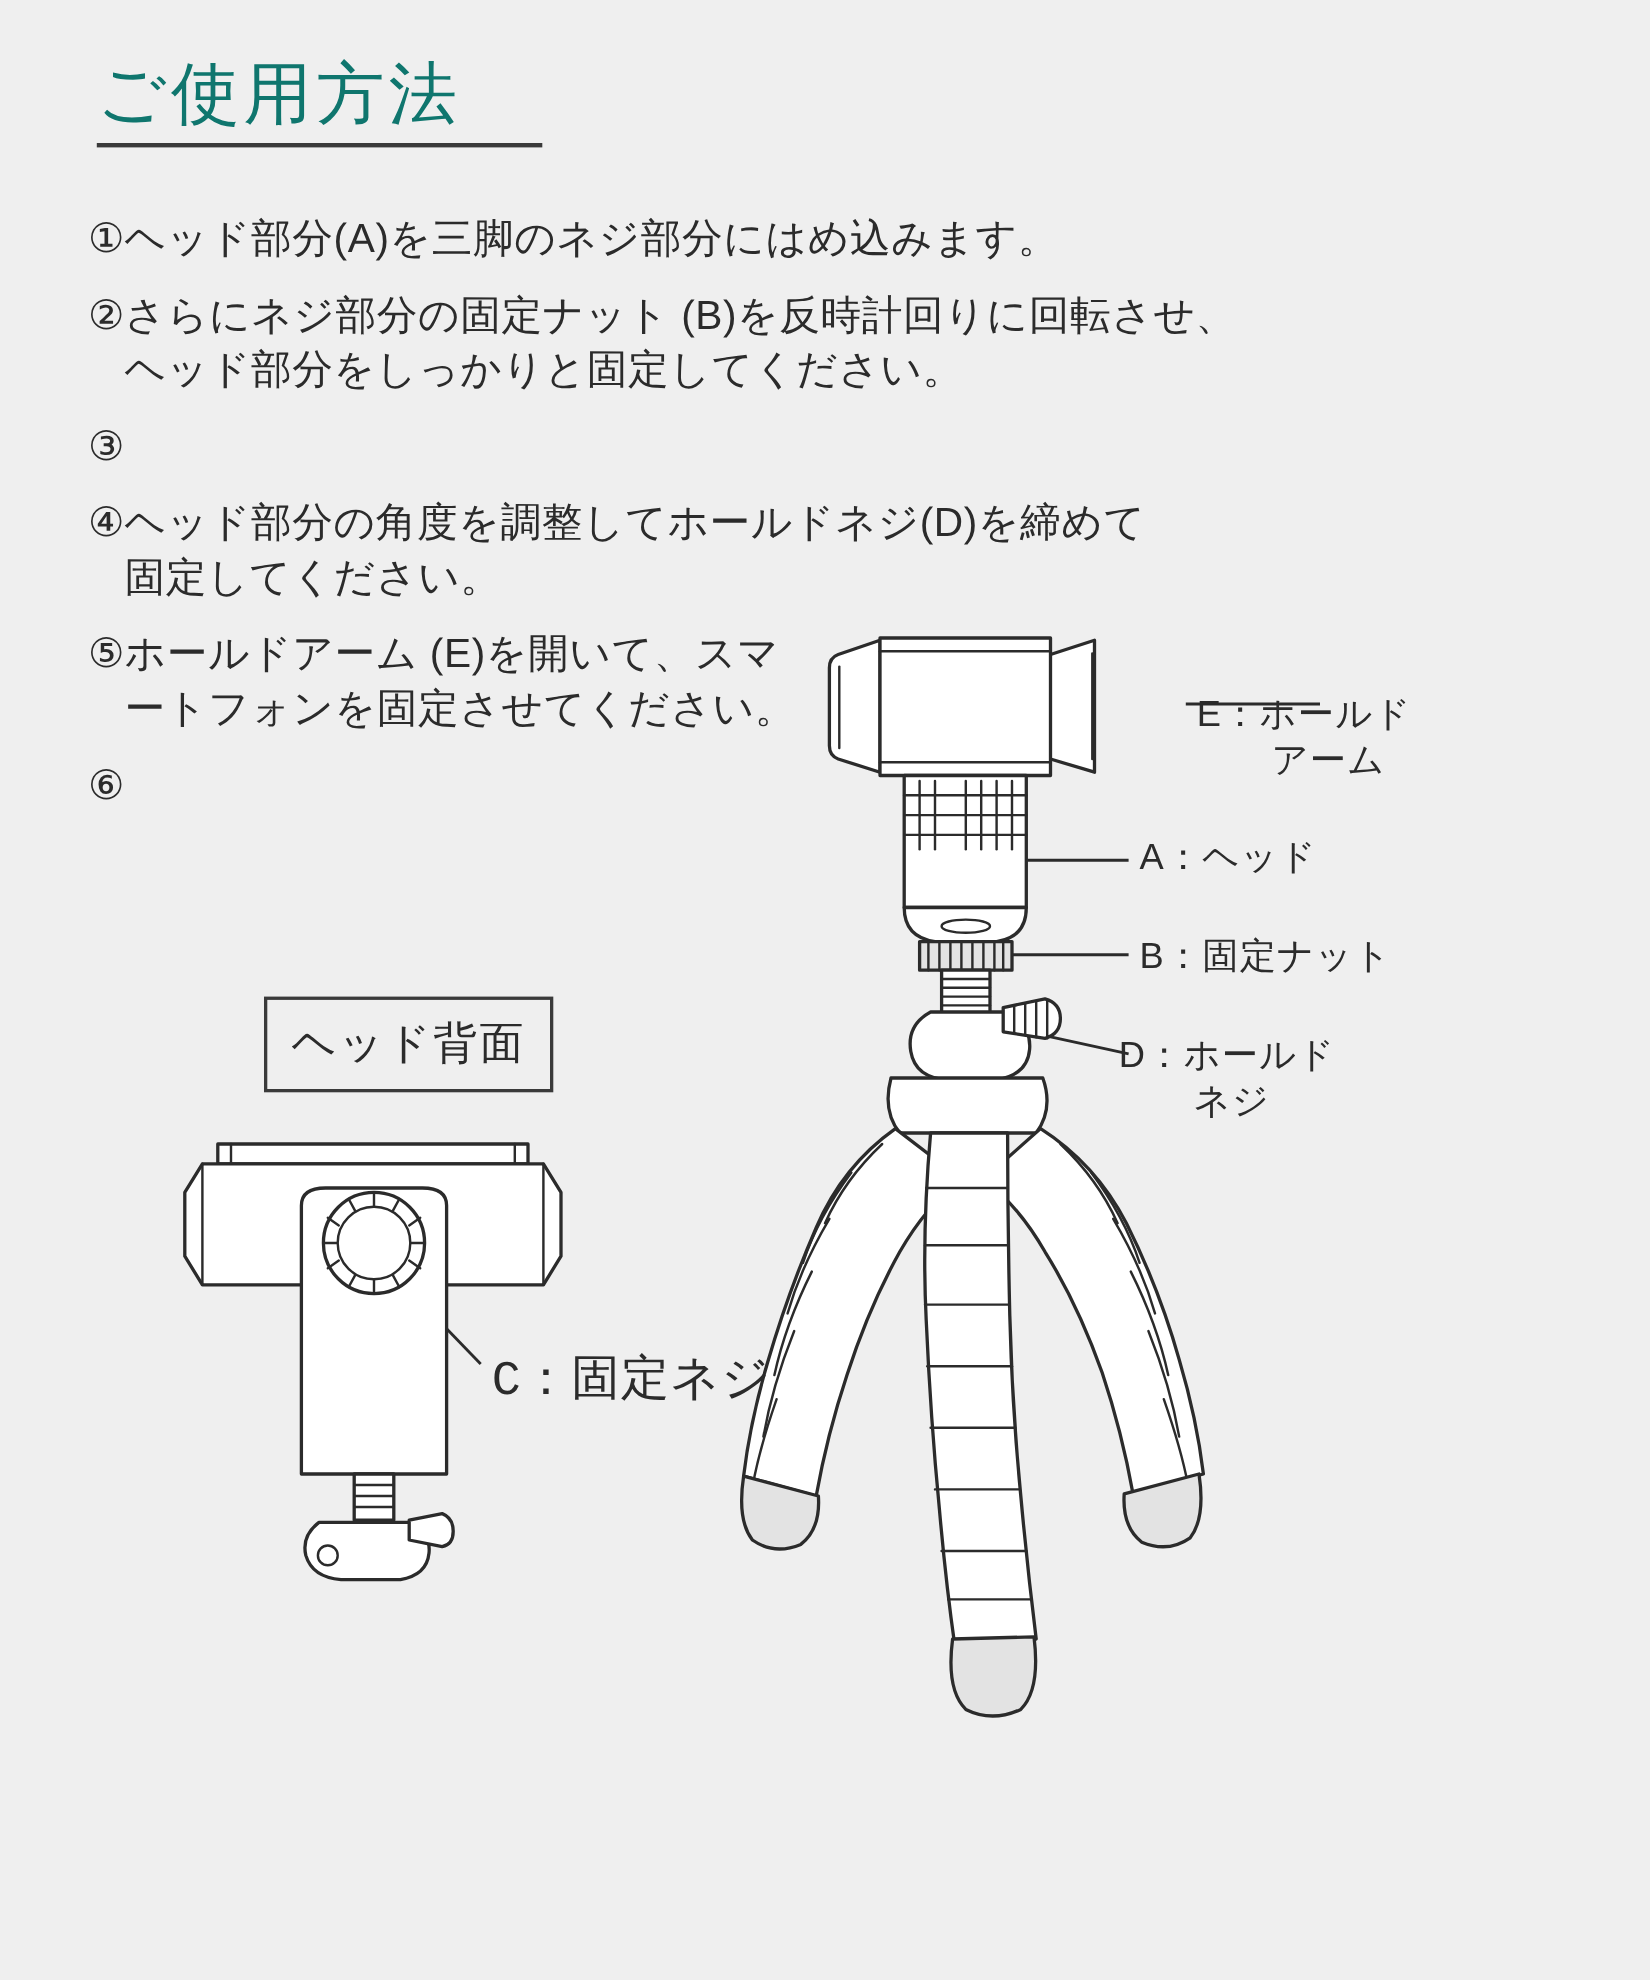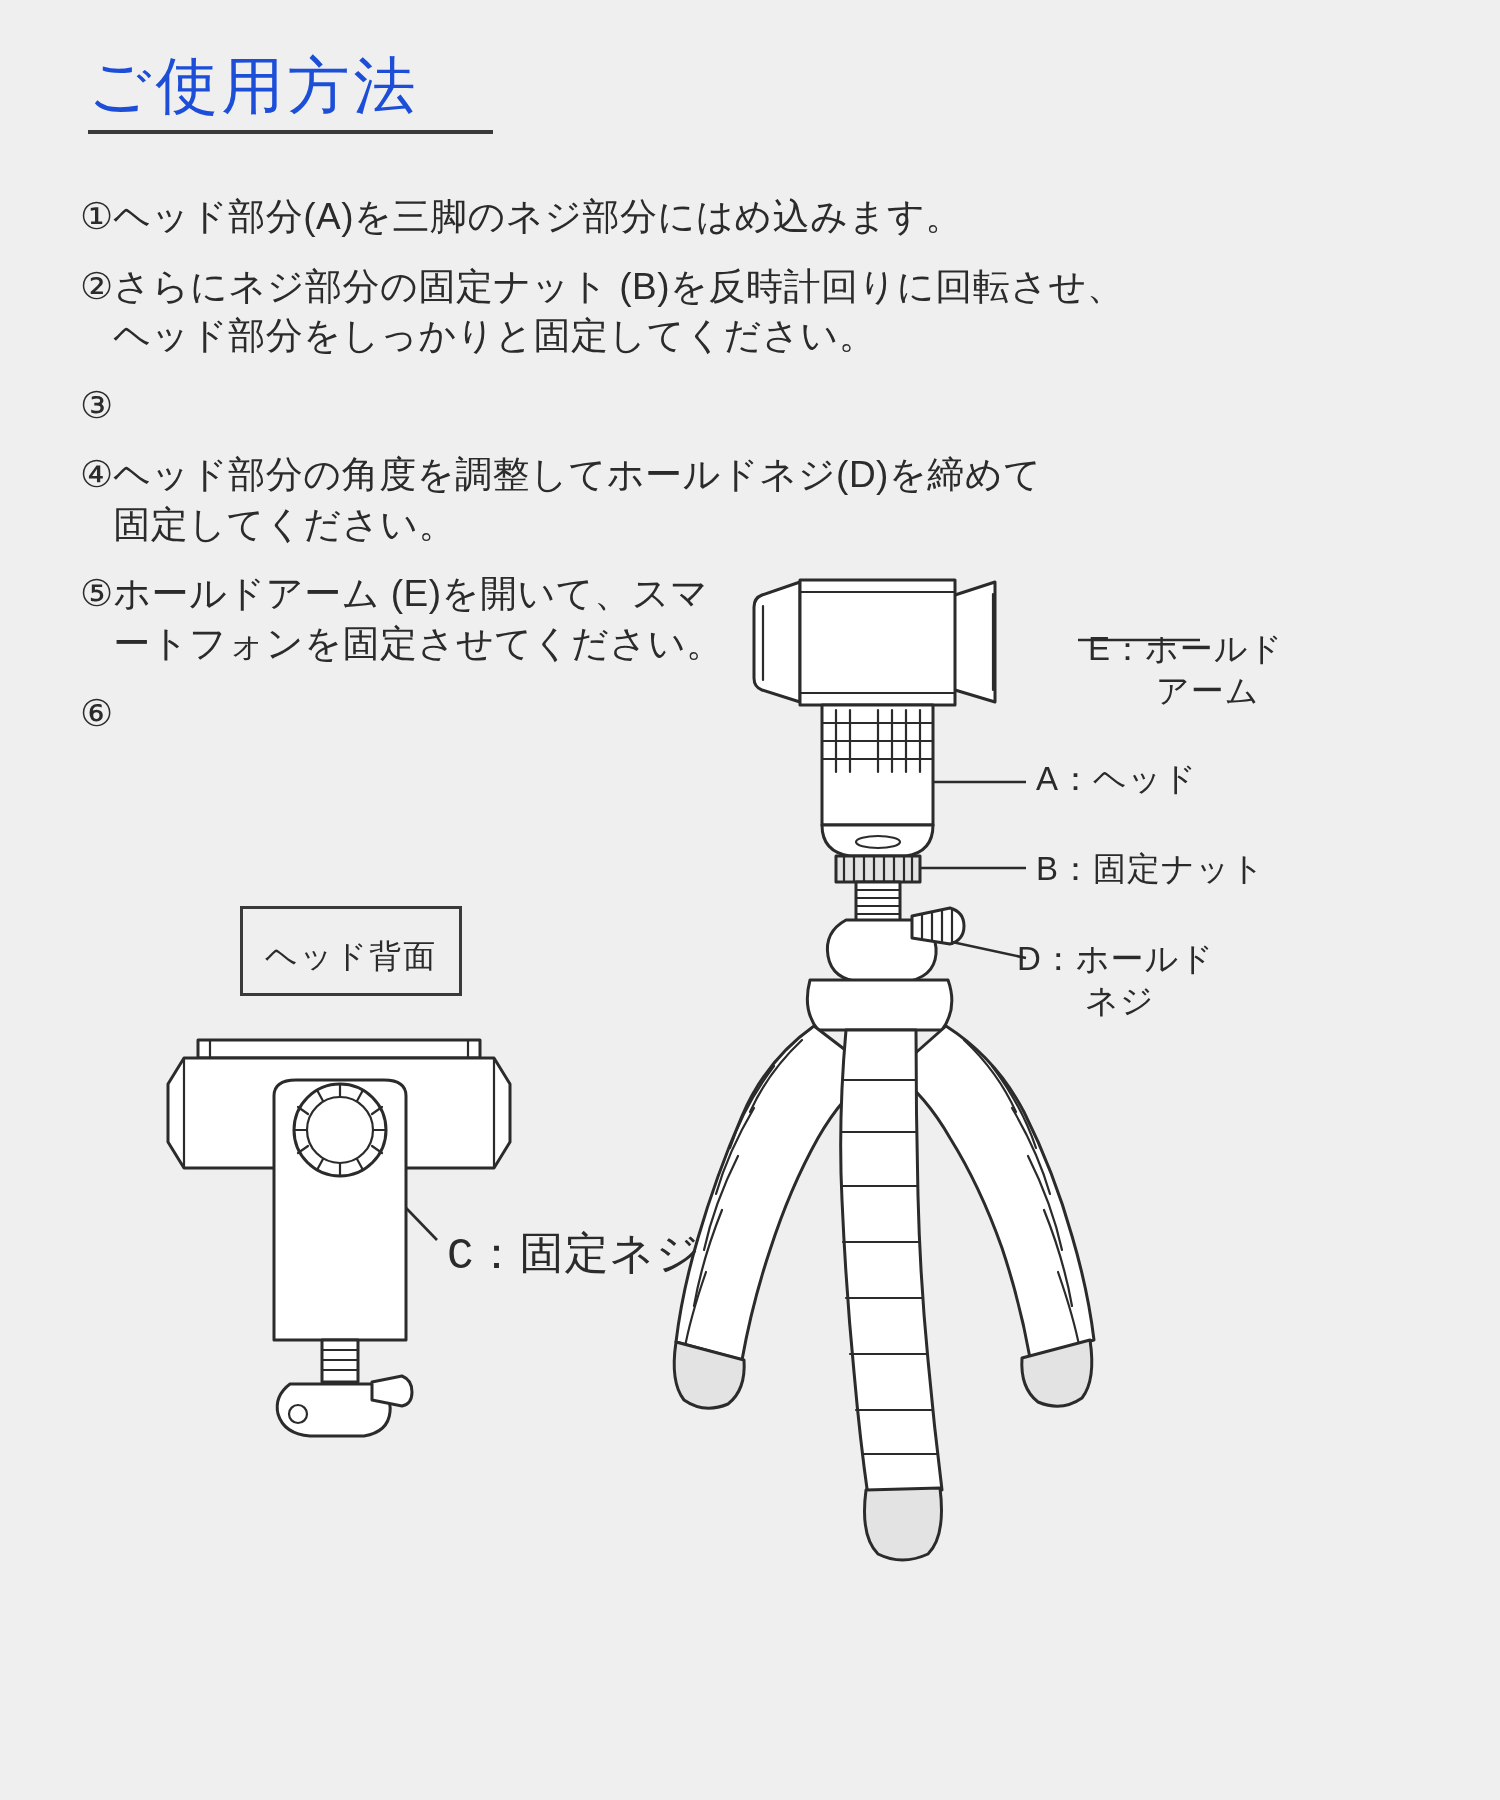--- a/index.html
+++ b/index.html
@@ -19,21 +19,21 @@
   
   #title-block {
     position: absolute;
     left: 88px;
     top: 52px;
   }
   #title-text {
     font-size: 62px;
     letter-spacing: 4px;
     line-height: 1.1;
-    color: #1d4ed8;
+    color: #0f766e;
     font-weight: 400;
   }
   #title-rule {
     width: 405px;
     height: 4px;
     background: #3a3a3a;
     margin-top: 10px;
   }
 
   
@@ -62,22 +62,22 @@
   }
   
   .step.narrow .step-body { max-width: 640px; }
 
   
   #headback-box {
     position: absolute;
     left: 240px;
     top: 906px;
     border: 3px solid #3a3a3a;
-    padding: 26px 22px 14px 22px;
-    font-size: 32px;
+    padding: 12px 22px 14px 22px;
+    font-size: 40px;
     letter-spacing: 2px;
     background: transparent;
   }
 
   
   #fig-tripod {
     position: absolute;
     left: 650px;
     top: 560px;
     width: 480px;

